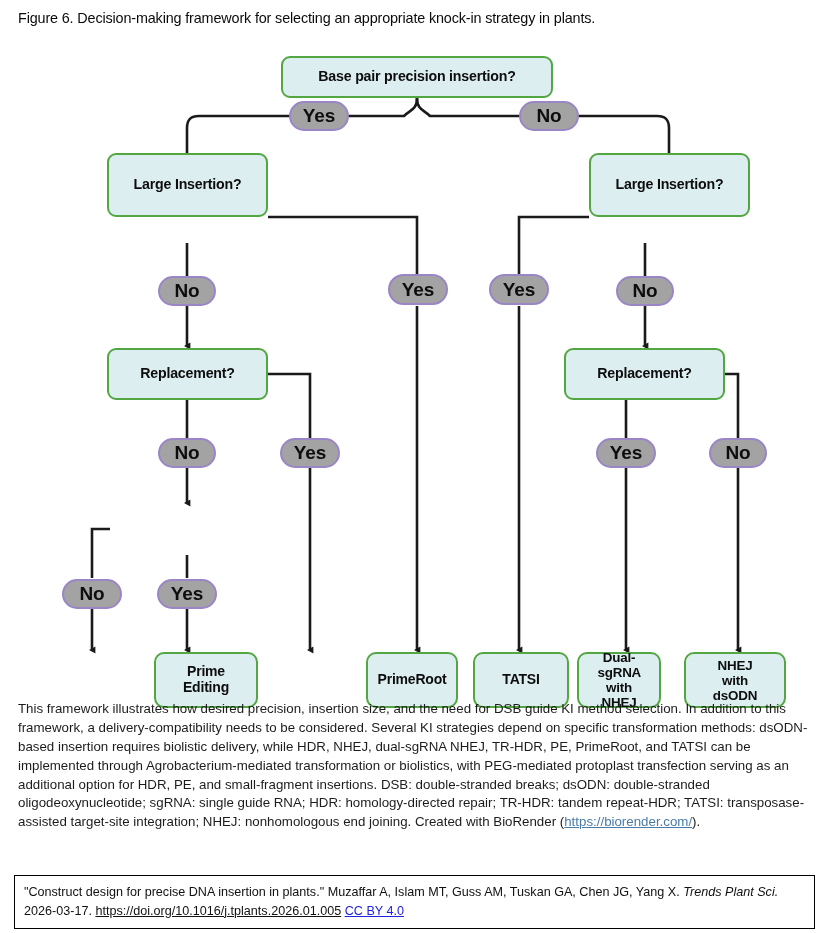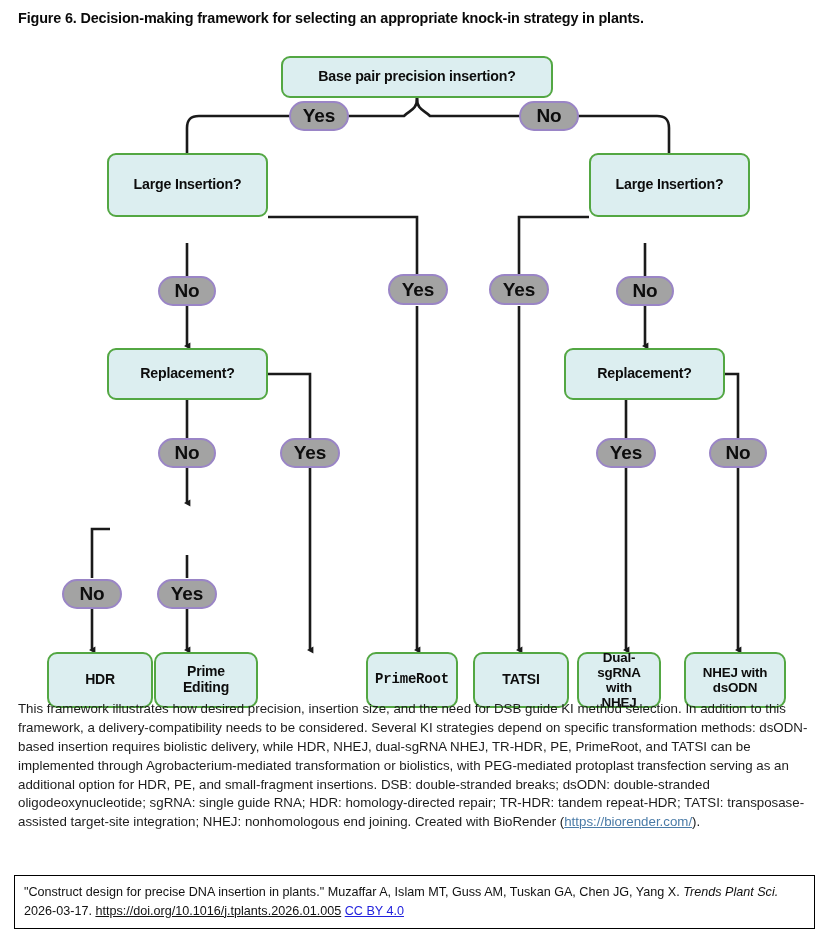--- a/index.html
+++ b/index.html
@@ -15,21 +15,21 @@
     overflow: hidden;
     position: relative;
   }
 
   #figure-title {
     position: absolute;
     left: 18px;
     top: 10px;
     width: 795px;
     font-size: 14.4px;
-    font-weight: bold;
+    font-weight: normal;
     letter-spacing: -0.15px;
     color: #0a0a0a;
   }
 
   #flowchart {
     position: absolute;
     left: 0;
     top: 48px;
     width: 829px;
     height: 640px;
@@ -48,21 +48,21 @@
     border-radius: 9px;
     display: flex;
     align-items: center;
     justify-content: center;
     text-align: center;
     font-weight: bold;
     font-size: 14.2px;
     letter-spacing: -0.2px;
     color: #0d0d0d;
     line-height: 1.12;
-    padding: 2px 12px;
+    padding: 2px 19px;
   }
   .node.outcome {
     font-size: 14px;
     border-radius: 10px;
   }
 
   .pill {
     position: absolute;
     box-sizing: border-box;
     background: #a3a3a3;
@@ -164,26 +164,25 @@
 
   <div class="node" style="left:107px; top:105px; width:161px; height:64px;">Large Insertion?</div>
 
   <div class="node" style="left:589px; top:105px; width:161px; height:64px;">Large Insertion?</div>
 
   <div class="node" style="left:107px; top:300px; width:161px; height:52px;">Replacement?</div>
 
   <div class="node" style="left:564px; top:300px; width:161px; height:52px;">Replacement?</div>
 
 
-  <div class="node outcome" style="left:47px; top:604px; width:106px; height:56px;">HDR</div>
 
   <div class="node outcome" style="left:154px; top:604px; width:104px; height:56px;">Prime Editing</div>
 
 
-  <div class="node outcome" style="left:366px; top:604px; width:92px; height:56px;font-family:Liberation Mono, monospace;">PrimeRoot</div>
+  <div class="node outcome" style="left:366px; top:604px; width:92px; height:56px;">PrimeRoot</div>
 
   <div class="node outcome" style="left:473px; top:604px; width:96px; height:56px;">TATSI</div>
 
   <div class="node outcome" style="left:577px; top:604px; width:84px; height:56px; font-size:13.4px;">Dual-sgRNA with NHEJ</div>
 
   <div class="node outcome" style="left:684px; top:604px; width:102px; height:56px; font-size:13.4px;">NHEJ with dsODN</div>
 
   <div class="pill" style="left:289px; top:53px; width:60px; height:30px;">Yes</div>
 
   <div class="pill" style="left:519px; top:53px; width:60px; height:30px;">No</div>

